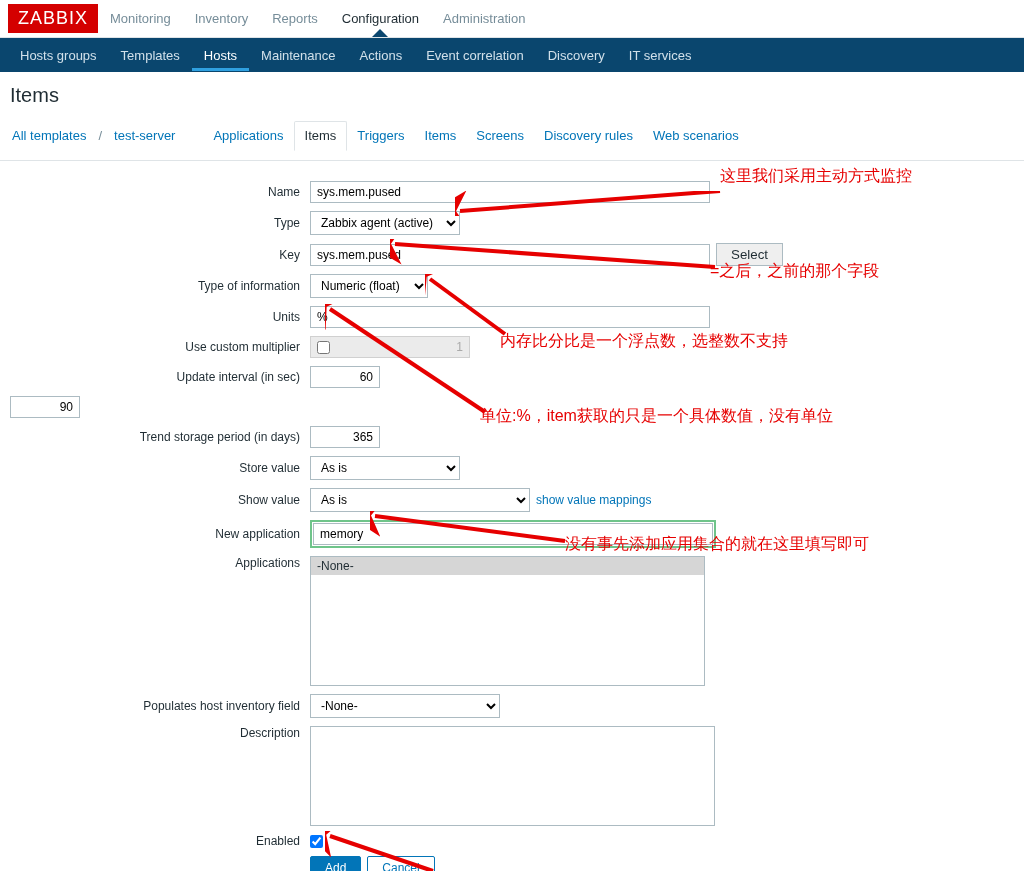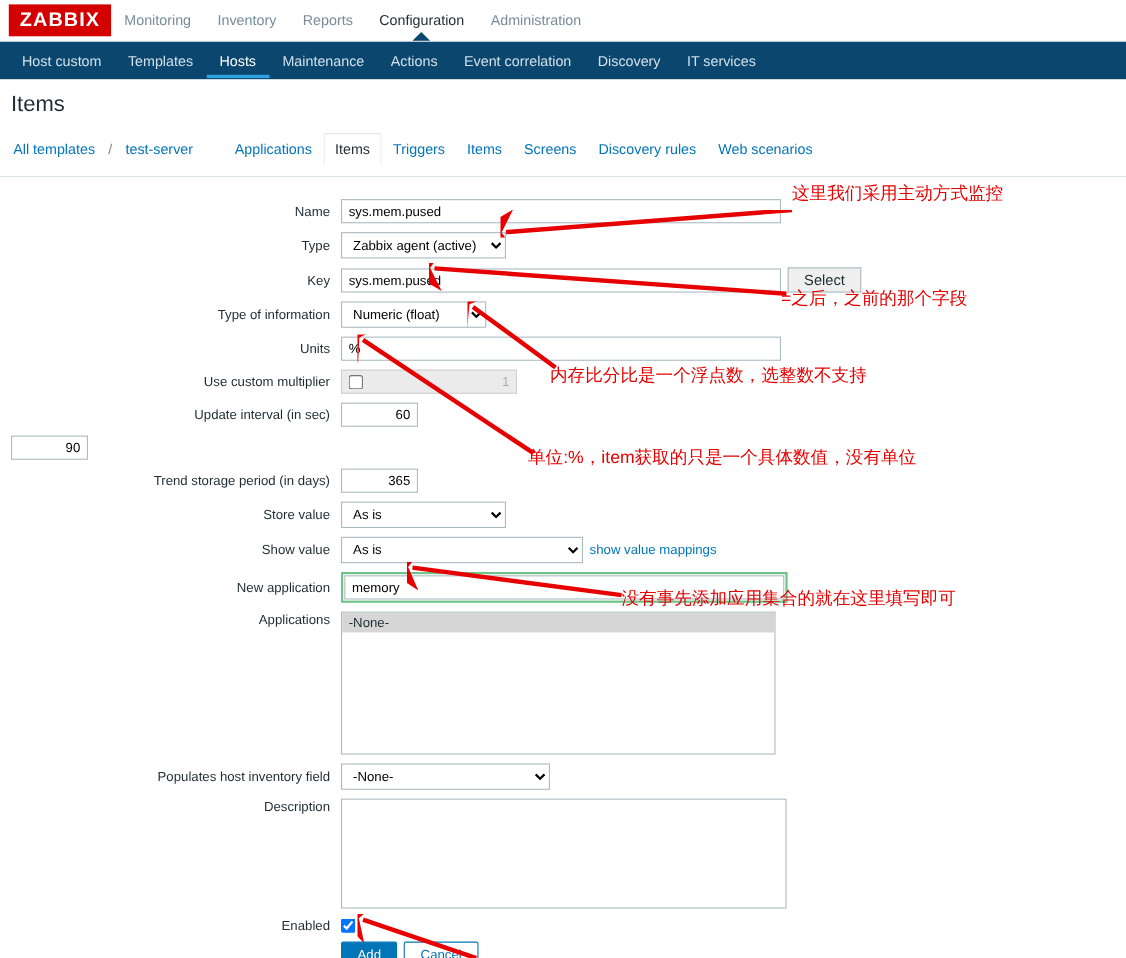--- a/index.html
+++ b/index.html
@@ -1,37 +1,37 @@
 <!DOCTYPE html>
 <html><head>
 <meta charset="utf-8">
 <style>
 * { box-sizing: border-box; margin: 0; padding: 0; }
 body { font-family: Arial, Helvetica, sans-serif; font-size: 13px; color: #1f2c33; background: #fff; }
-.logo { background: #d40000; color: #fff; font-weight: bold; font-size: 18px; padding: 4px 10px; letter-spacing: 1px; display: inline-block; }
+.logo { background: #d40000; color: #fff; font-weight: normal; font-size: 18px; padding: 4px 10px; letter-spacing: 1px; display: inline-block; }
 .top-menu { display: flex; align-items: center; padding: 0 8px; border-bottom: 1px solid #dfe4e7; height: 38px; }
 .top-menu a { color: #768d99; padding: 10px 12px; text-decoration: none; font-size: 13px; position: relative; }
 .top-menu a.active { color: #1f2c33; }
 .arrow-down { position: absolute; bottom: -1px; left: 50%; transform: translateX(-50%); width: 0; height: 0; border-left: 8px solid transparent; border-right: 8px solid transparent; border-bottom: 8px solid #0a466e; }
 .sub-menu { background: #0a466e; display: flex; padding: 0 8px; height: 34px; align-items: center; }
 .sub-menu a { color: #d1e0ea; padding: 8px 12px; text-decoration: none; font-size: 13px; }
 .sub-menu a.active { color: #fff; border-bottom: 3px solid #2fa0e0; padding-bottom: 5px; }
 .page-title { padding: 12px 10px 8px; font-size: 20px; color: #1f2c33; font-weight: normal; }
 .tabs { display: flex; align-items: center; padding: 6px 2px 10px; border-bottom: 1px solid #dfe4e7; flex-wrap: wrap; }
 .tabs a { color: #0275b8; padding: 6px 10px; text-decoration: none; font-size: 13px; }
 .tabs .sep { color: #768d99; padding: 0 2px; }
 .tabs a.active { border: 1px solid #dfe4e7; border-bottom-color: #fff; background: #fff; color: #1f2c33; border-radius: 2px 2px 0 0; margin-bottom: -1px; padding-bottom: 7px; }
 .form { padding: 20px 10px; position: relative; }
 .row { display: flex; align-items: center; margin-bottom: 8px; }
 .lbl { width: 300px; text-align: right; padding-right: 10px; color: #1f2c33; font-size: 12px; }
 .ctrl { display: flex; align-items: center; gap: 6px; }
 input[type="text"], select, textarea { border: 1px solid #acbbc2; padding: 3px 6px; font-size: 12px; font-family: inherit; background: #fff; }
 input[type="text"].w400 { width: 400px; }
 input[type="text"].wsmall { width: 70px; text-align: right; }
-select.w120 { width: 132px; }
+select.w120 { width: 118px; }
 select.w220 { width: 220px; }
 .select-listbox { width: 395px; height: 130px; border: 1px solid #acbbc2; overflow: auto; font-size: 12px; }
 .select-listbox .opt { padding: 2px 6px; background: #d6d6d6; }
 textarea.desc { width: 405px; height: 100px; resize: none; }
 .btn { border: 1px solid #0275b8; background: #fff; color: #0275b8; padding: 4px 14px; font-size: 12px; cursor: pointer; border-radius: 2px; }
 .btn-primary { background: #0275b8; color: #fff; }
 .btn-grey { border: 1px solid #acbbc2; color: #1f2c33; padding: 3px 14px; }
 a.link { color: #0275b8; text-decoration: none; font-size: 12px; }
 .hl { border: 2px solid #6fc48a; padding: 1px; }
 .disabled-input { background: #ebebeb; color: #aaa; border: 1px solid #d0d0d0; padding: 3px 6px; width: 160px; text-align: right; font-size: 12px; height: 22px; display: flex; align-items: center; }
@@ -45,21 +45,21 @@
 <div class="top-menu">
   <span class="logo">ZABBIX</span>
   <a href="#">Monitoring</a>
   <a href="#">Inventory</a>
   <a href="#">Reports</a>
   <a href="#" class="active"><span>Configuration</span><span class="arrow-down"></span></a>
   <a href="#">Administration</a>
 </div>
 
 <div class="sub-menu">
-  <a href="#">Host custom</a>
+  <a href="#">Hosts groups</a>
   <a href="#">Templates</a>
   <a href="#" class="active">Hosts</a>
   <a href="#">Maintenance</a>
   <a href="#">Actions</a>
   <a href="#">Event correlation</a>
   <a href="#">Discovery</a>
   <a href="#">IT services</a>
 </div>
 
 <h1 class="page-title">Items</h1>

